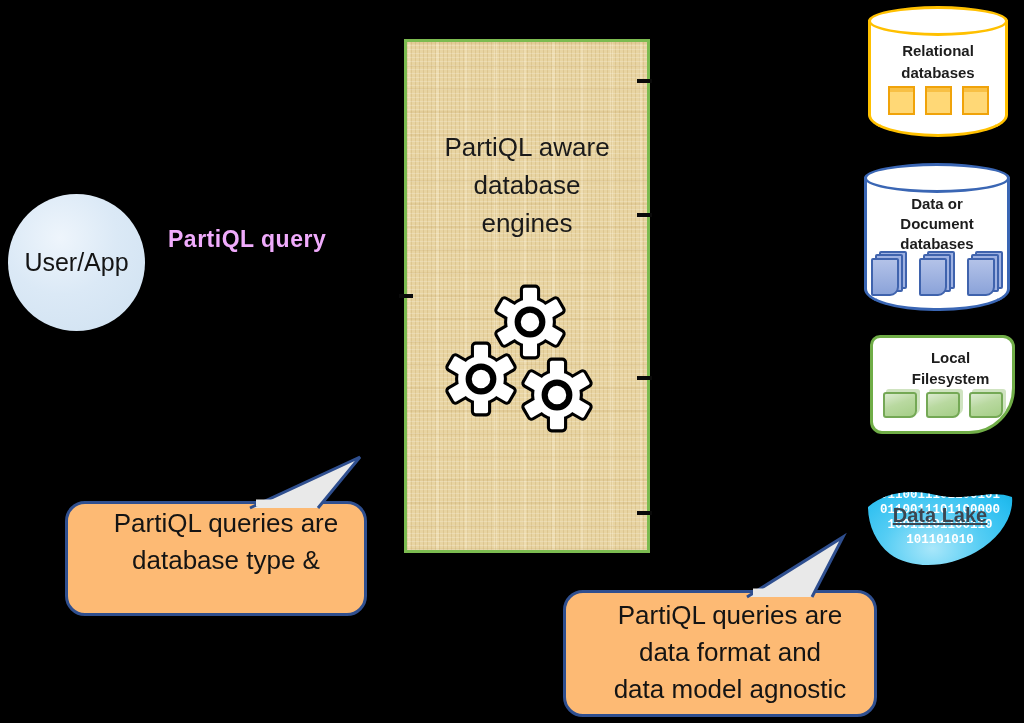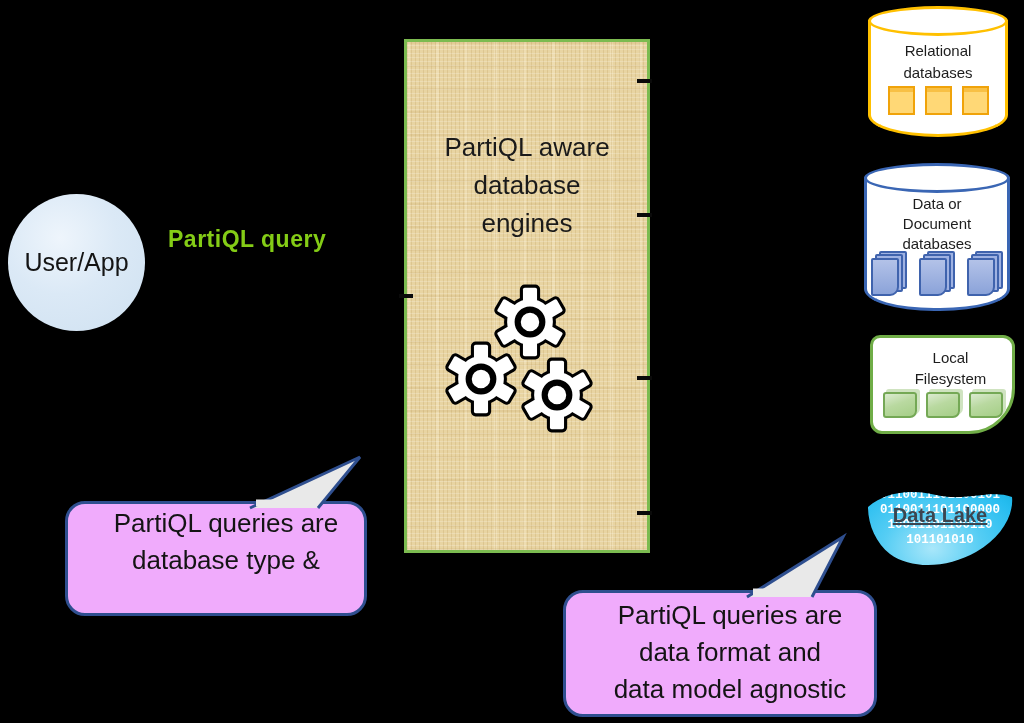--- a/index.html
+++ b/index.html
@@ -7,21 +7,21 @@
        font-family:"Liberation Sans", sans-serif;}
 
   
   .user-circle{position:absolute;left:8px;top:194px;width:137px;height:137px;border-radius:50%;
     background:radial-gradient(circle at 38% 32%, #eef5fc 0%, #dbe9f6 45%, #cfe1f1 100%);
     display:flex;align-items:center;justify-content:center;
     font-size:25px;color:#141414;}
 
   
   .query-label{position:absolute;left:168px;top:226px;font-size:23px;font-weight:700;
-    color:#84cc16;letter-spacing:.5px;}
+    color:#f0abfc;letter-spacing:.5px;}
 
   
   .engine-box{position:absolute;left:404px;top:39px;width:240px;height:508px;
     border:3px solid #7cbb50;
     background-color:#e8d4a2;
     background-image:
       repeating-linear-gradient(0deg, rgba(255,255,255,.20) 0 1px, transparent 1px 4px),
       repeating-linear-gradient(90deg, rgba(168,130,60,.18) 0 1px, transparent 1px 4px),
       repeating-linear-gradient(0deg, rgba(168,130,60,.10) 0 2px, transparent 2px 23px),
       repeating-linear-gradient(90deg, rgba(255,243,214,.28) 0 3px, transparent 3px 29px);}
@@ -31,21 +31,21 @@
   .gears{position:absolute;left:0;top:225px;width:240px;height:200px;}
 
   
   .db{position:absolute;}
   .cyl-ellipse{position:absolute;left:0;right:0;top:0;height:30px;border-radius:50%;
     background:#fff;border:3px solid var(--ac);box-sizing:border-box;z-index:2;}
   .cyl-body{position:absolute;left:0;right:0;top:14px;bottom:0;background:#fff;
     border:3px solid var(--ac);border-top:none;
     border-radius:0 0 70px 70px / 0 0 22px 22px;box-sizing:border-box;z-index:1;}
   .db-label{position:absolute;left:0;right:0;text-align:center;z-index:3;
-    font-size:15px;font-weight:400;line-height:20px;color:#1d1d1d;}
+    font-size:15px;font-weight:700;line-height:20px;color:#1d1d1d;}
   .db-label span{display:block;}
   .icon-row{position:absolute;left:0;right:0;z-index:3;display:flex;justify-content:center;gap:10px;}
 
   .db-relational{left:868px;top:6px;width:140px;height:131px;--ac:#FFC000;}
   .db-relational .db-label{top:34px;line-height:22px;}
   .db-relational .icon-row{top:80px;}
   .table-item{width:27px;height:29px;background:#ffd876;border:2px solid #f0a30a;
     box-sizing:border-box;box-shadow:inset 0 4px 0 rgba(240,163,10,.45);}
 
   .db-nosql{left:864px;top:163px;width:146px;height:148px;--ac:#3a66b4;}
@@ -73,21 +73,21 @@
     background:radial-gradient(ellipse at 45% 72%, #a9e7fa 0%, #55cdf4 42%, #27bdf0 78%, #14aede 100%);
     clip-path:path("M 4,22 C 22,7 46,4 72,10 C 102,17 126,4 148,12 C 150,30 137,53 112,67 C 84,83 48,85 26,69 C 12,58 4,40 4,22 Z");}
   .binary{position:absolute;top:3px;left:0;right:0;text-align:center;
     font-family:"Liberation Mono", monospace;font-weight:700;font-size:12.5px;
     line-height:15px;color:#ffffff;}
   .binary span{display:block;}
   .lake-label{position:absolute;top:19px;left:0;right:0;text-align:center;
     font-size:20px;font-weight:700;color:#3c4650;z-index:2;text-decoration:underline;}
 
   
-  .callout{position:absolute;background:#f0abfc;border:3px solid #2f4f8f;border-radius:20px;
+  .callout{position:absolute;background:#fdba74;border:3px solid #2f4f8f;border-radius:20px;
     text-align:center;color:#141414;font-size:26px;line-height:37px;box-sizing:border-box;padding-left:20px;}
   .callout span{display:block;}
   .callout-left{left:65px;top:501px;width:302px;height:115px;padding-top:1px;}
   .callout-right{left:563px;top:590px;width:314px;height:127px;padding-top:4px;}
 
   
   .overlay{position:absolute;left:0;top:0;width:1024px;height:723px;pointer-events:none;z-index:10;}
 </style>
 </head>
 <body>

